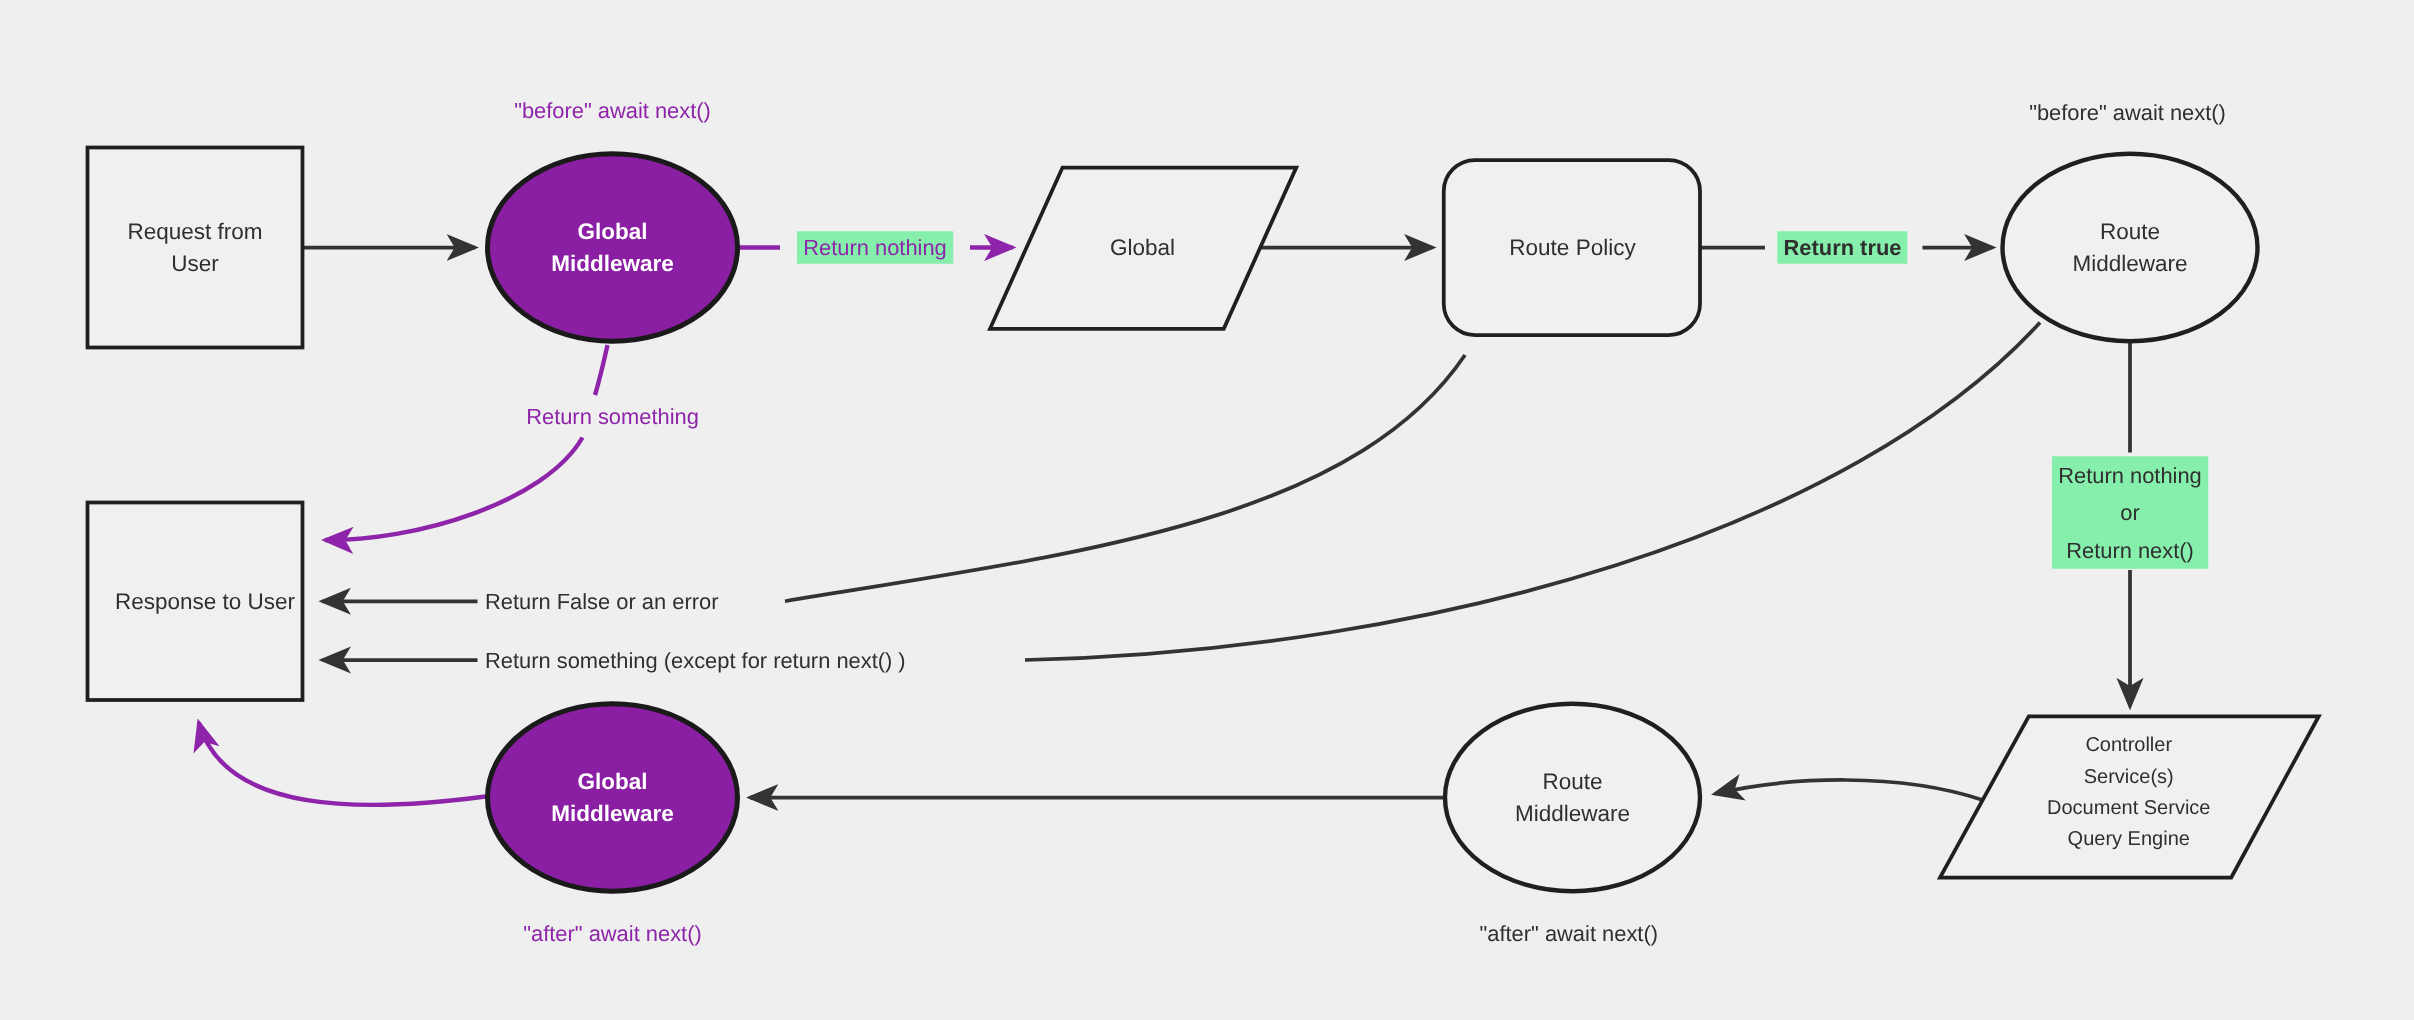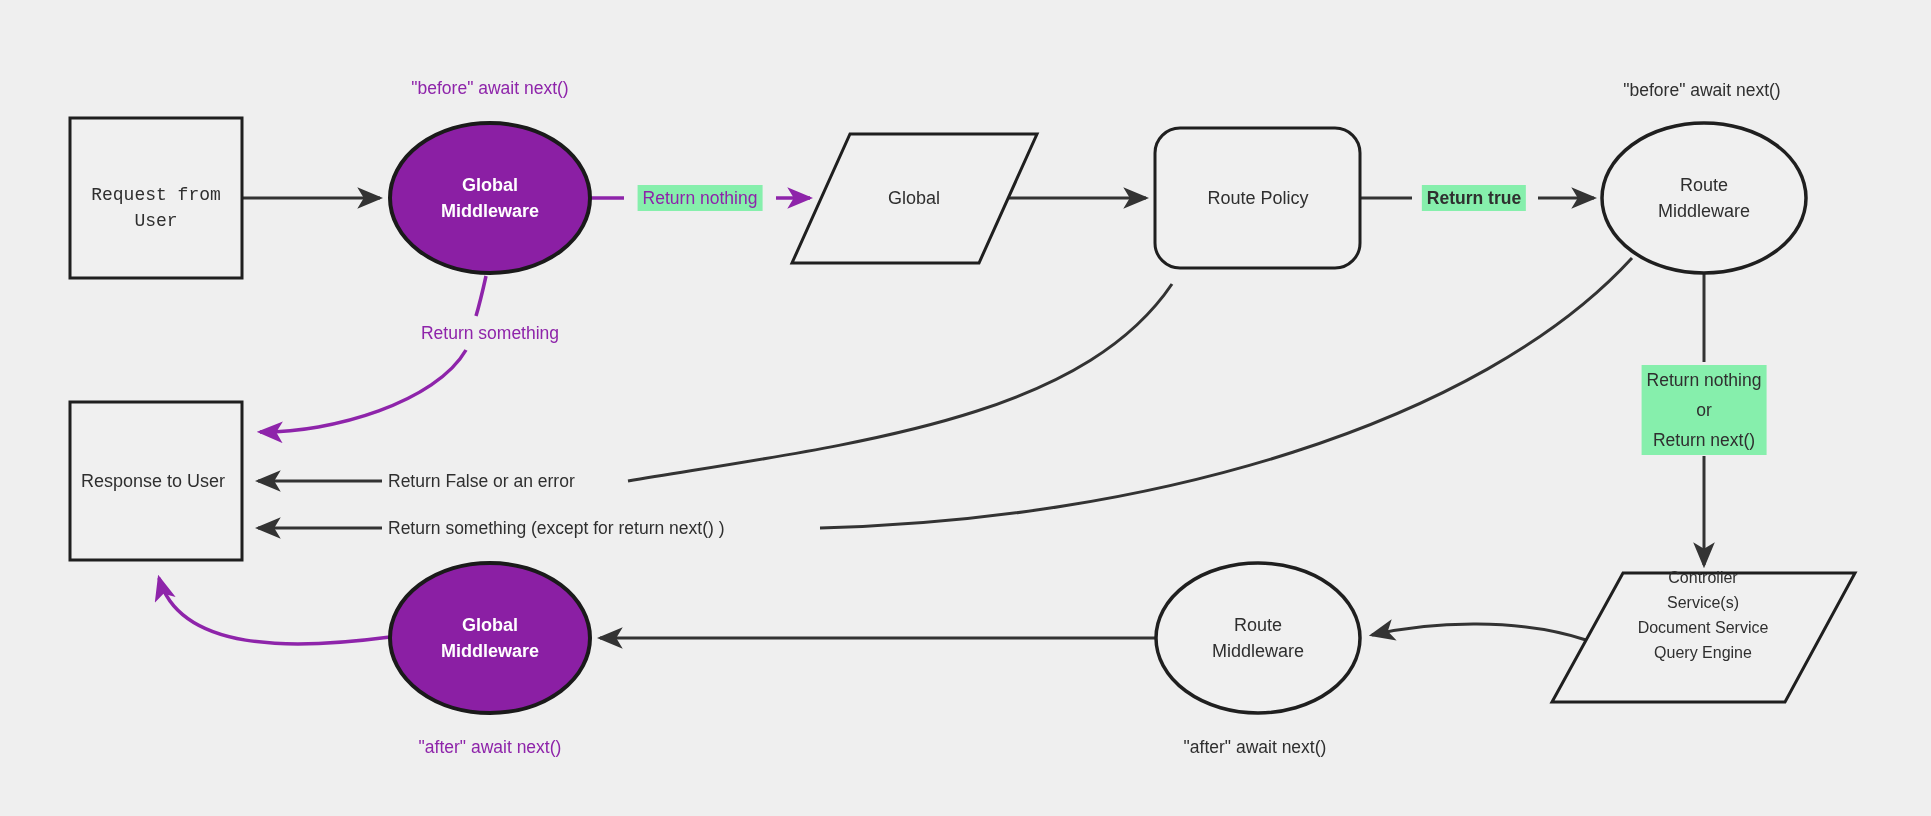--- a/index.html
+++ b/index.html
@@ -67,42 +67,42 @@
     <rect x="70" y="402" width="172" height="158" fill="#f0f0f0" stroke="#1f1f1f" stroke-width="3"></rect>
     <ellipse cx="490" cy="198" rx="100" ry="75" fill="#8b1fa4" stroke="#1a1a1a" stroke-width="4"></ellipse>
     <polygon points="850,134 1037,134 979,263 792,263" fill="#f0f0f0" stroke="#1f1f1f" stroke-width="3"></polygon>
     <rect x="1155" y="128" width="205" height="140" rx="25" fill="#f0f0f0" stroke="#1f1f1f" stroke-width="3"></rect>
     <ellipse cx="1704" cy="198" rx="102" ry="75" fill="#f0f0f0" stroke="#1f1f1f" stroke-width="3.5"></ellipse>
     <polygon points="1623,573 1855,573 1785,702 1552,702" fill="#f0f0f0" stroke="#1f1f1f" stroke-width="3"></polygon>
     <ellipse cx="1258" cy="638" rx="102" ry="75" fill="#f0f0f0" stroke="#1f1f1f" stroke-width="3.5"></ellipse>
     <ellipse cx="490" cy="638" rx="100" ry="75" fill="#8b1fa4" stroke="#1a1a1a" stroke-width="4"></ellipse>
   </svg>
 
-  <div class="lbl node-lbl wrap" style="left:156px;top:208px;width:150px;font-family:Liberation Mono, monospace;">Request from User</div>
+  <div class="lbl node-lbl wrap" style="left:156px;top:198px;width:150px;">Request from User</div>
 
   <div class="lbl node-lbl wrap white-bold" style="left:490px;top:198px;width:130px;">Global Middleware</div>
 
   <div class="lbl node-lbl" style="left:914px;top:198px;">Global</div>
 
   <div class="lbl node-lbl" style="left:1258px;top:198px;">Route Policy</div>
 
   <div class="lbl node-lbl wrap" style="left:1704px;top:198px;width:130px;">Route Middleware</div>
 
-  <div class="lbl small-lines" style="left:1703px;top:615px;">
+  <div class="lbl small-lines" style="left:1703px;top:634px;">
     <div>Controller</div>
     <div>Service(s)</div>
     <div>Document Service</div>
     <div>Query Engine</div>
   </div>
 
   <div class="lbl node-lbl wrap" style="left:1258px;top:638px;width:130px;">Route Middleware</div>
 
   <div class="lbl node-lbl wrap white-bold" style="left:490px;top:638px;width:130px;">Global Middleware</div>
 
-  <div class="lbl node-lbl wrap" style="left:153px;top:481px;width:150px;">Response to User</div>
+  <div class="lbl node-lbl wrap" style="left:164px;top:481px;width:150px;">Response to User</div>
 
   <div class="lbl purple-txt" style="left:490px;top:88px;">"before" await next()</div>
 
   <div class="lbl" style="left:1702px;top:90px;">"before" await next()</div>
 
   <div class="lbl purple-txt edge-bg" style="left:700px;top:198px;">Return nothing</div>
 
   <div class="lbl edge-bg" style="left:1474px;top:198px;font-weight:bold;">Return true</div>
 
   <div class="lbl purple-txt" style="left:478px;top:333px;margin-left:12px;">Return something</div>

